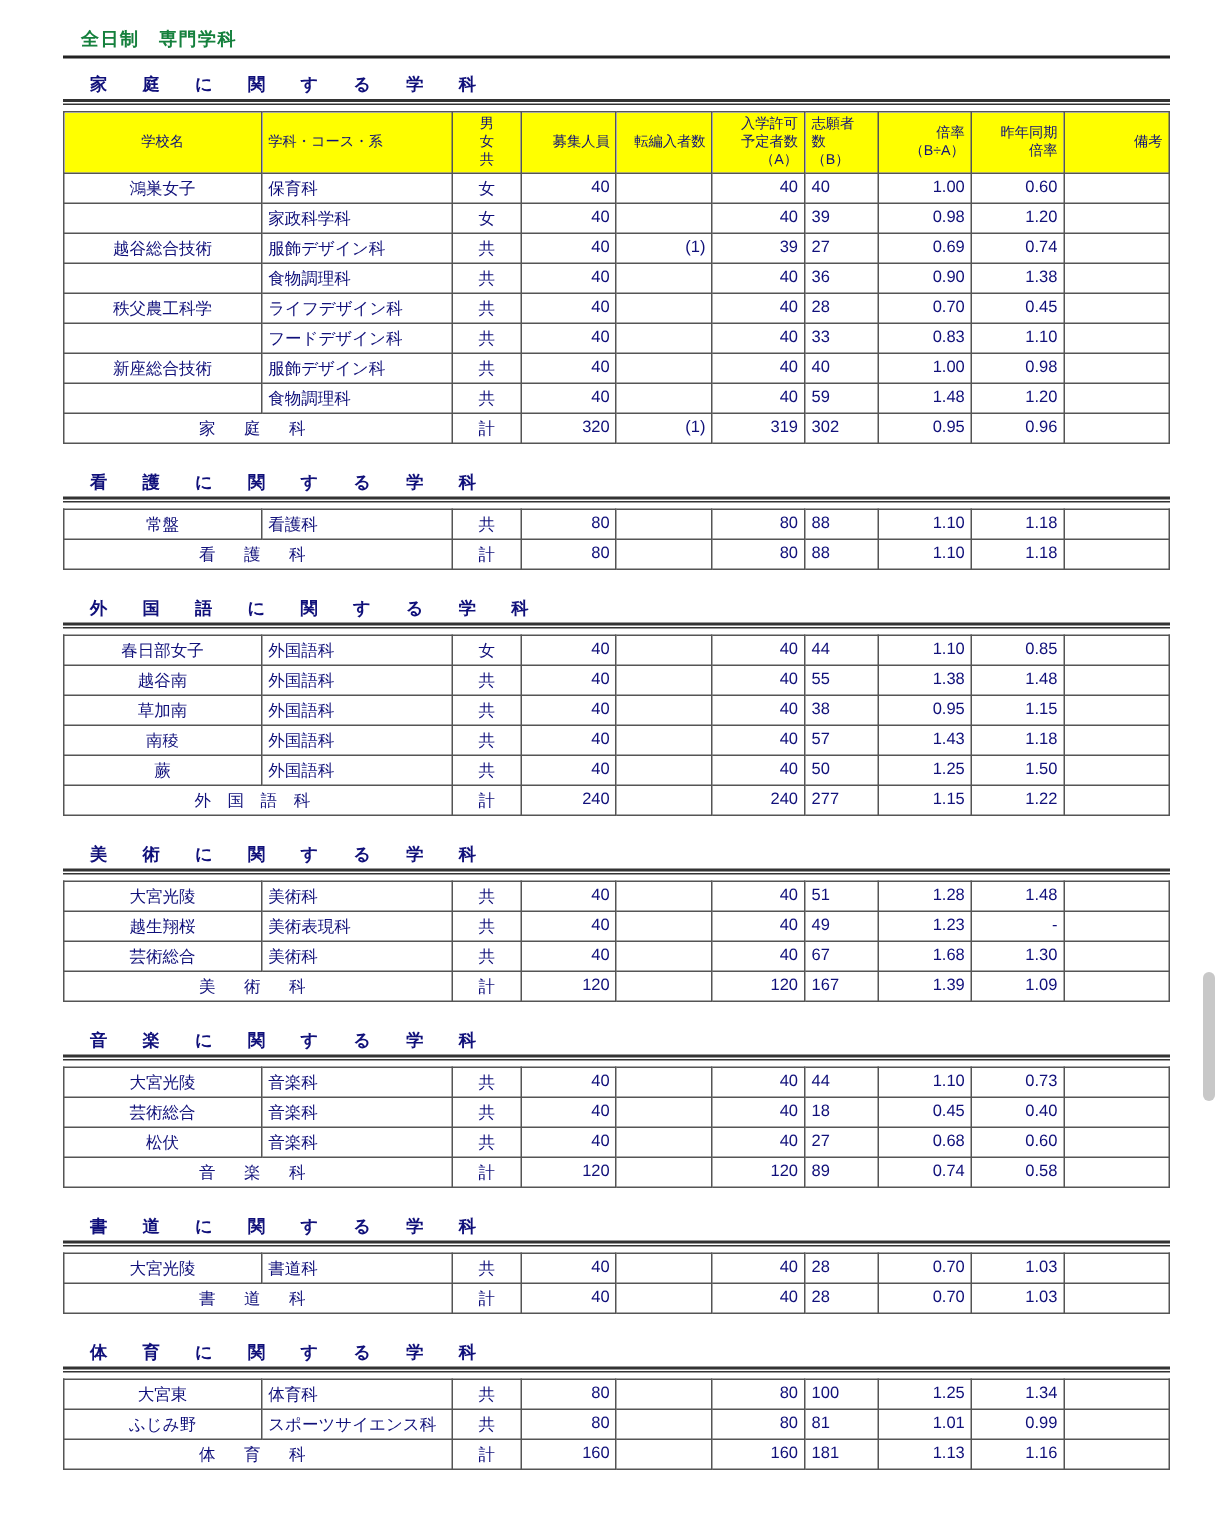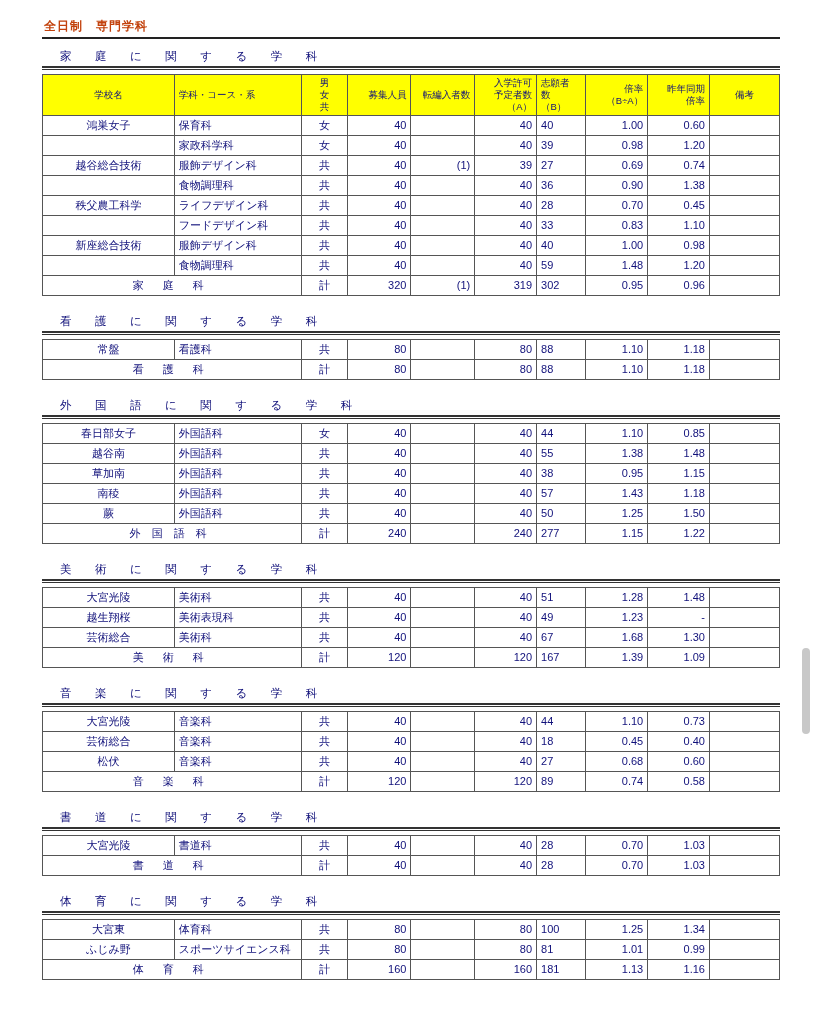--- a/index.html
+++ b/index.html
@@ -15,36 +15,36 @@
     position: relative;
   }
   .page {
     width: 814px;
     box-sizing: border-box;
     padding: 18px 34px 20px 42px;
     position: relative;
   }
   .doc-title {
     font-size: 12px;
-    color: #c2410c;
+    color: #15803d;
     font-weight: bold;
     letter-spacing: 1px;
     padding-bottom: 2px;
-    margin-left: 2px;
+    margin-left: 12px;
   }
   .title-rule {
     border-top: 2px solid #222;
     margin: 0 0 10px 0;
   }
   .section {
     margin-bottom: 18px;
   }
   .section-head {
     font-size: 11.5px;
-    font-weight: normal;
+    font-weight: bold;
     color: #10107a;
     letter-spacing: 6px;
     padding-left: 18px;
     padding-bottom: 2px;
   }
   .section-rule {
     border-top: 2px solid #333;
     border-bottom: 1px solid #333;
     height: 1px;
     margin-bottom: 4px;
@@ -78,21 +78,21 @@
   }
   .c-school { width: 128px; text-align: center; padding-left: 12px; }
   .c-course { width: 124px; text-align: left; padding-left: 10px; }
   .c-gender { width: 44px;  text-align: center; }
   .c-cap    { width: 62px;  text-align: right; padding-right: 8px; }
   .c-trans  { width: 62px;  text-align: right; padding-right: 8px; }
   .c-admit  { width: 60px;  text-align: right; padding-right: 8px; }
   .c-appl   { width: 48px;  text-align: left; padding-right: 8px; }
   .c-rate   { width: 60px;  text-align: right; padding-right: 8px; }
   .c-prev   { width: 60px;  text-align: right; padding-right: 8px; }
-  .c-note   { width: 68px;  text-align: center; }
+  .c-note   { width: 68px;  text-align: right; }
 
   tr.total td { }
   tr.total .c-school {
     text-align: center;
     letter-spacing: 4px;
     padding-left: 0;
   }
   .spanner { text-align: center; letter-spacing: 4px; }
 
   .scrollbar {

